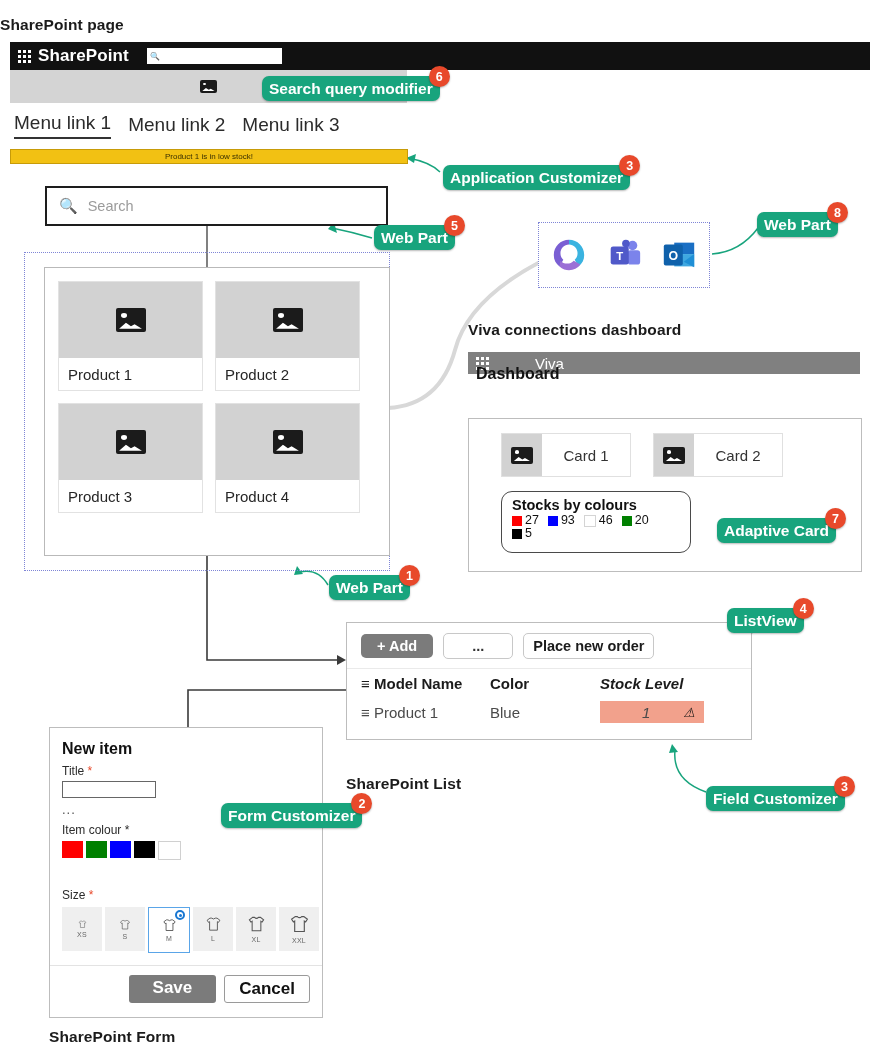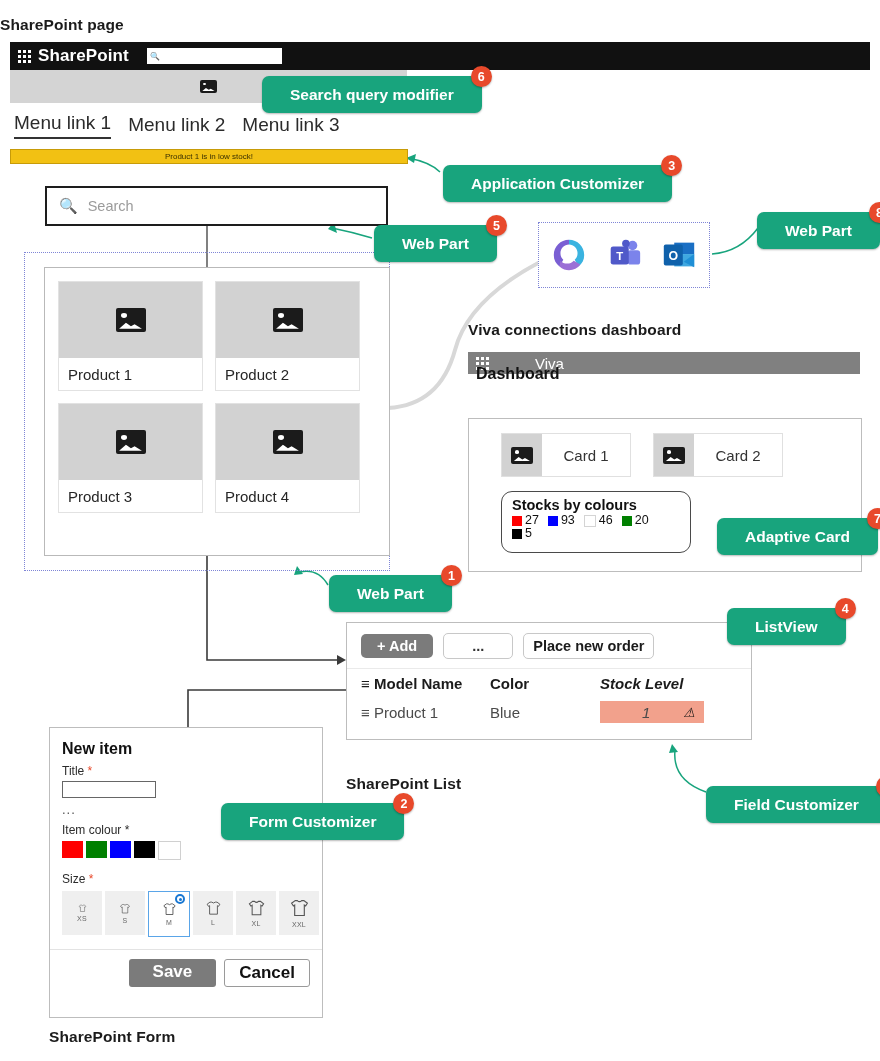--- a/index.html
+++ b/index.html
@@ -15,21 +15,21 @@
   
   .caption{
     font-weight:bold;font-size:15.5px;color:#1b1b1b;text-align:left;
     letter-spacing:.1px;white-space:nowrap;
   }
 
   
   .callout{
     background:#18a47d;color:#fff;font-weight:bold;
     border-radius:7px;display:flex;align-items:center;justify-content:center;
-    padding:0 28px;height:37px;font-size:15.5px;white-space:nowrap;
+    padding:0 7px;height:25px;font-size:15.5px;white-space:nowrap;
     box-shadow:0 1px 2px rgba(0,0,0,.28);
   }
   .callout-wrap{position:absolute;}
   .badge-num{
     position:absolute;top:-10px;right:-10px;
     width:21px;height:21px;border-radius:50%;
     background:#e8492b;color:#fff;font-size:12.5px;font-weight:bold;
     display:flex;align-items:center;justify-content:center;
     box-shadow:0 1px 2px rgba(0,0,0,.3);
   }
@@ -400,21 +400,21 @@
       <span>Item colour</span>
       <span>*</span>
     </div>
     <div class="swatches">
       <span class="swatch" style="background:#ff0000;"></span>
       <span class="swatch" style="background:#008000;"></span>
       <span class="swatch" style="background:#0000ff;"></span>
       <span class="swatch" style="background:#000000;"></span>
       <span class="swatch" style="background:#ffffff;border:1px solid #d0d0d0;"></span>
     </div>
-    <div class="f-label" style="margin-top:12px;">
+    <div class="f-label" style="margin-top:28px;">
       <span>Size</span>
       <span class="req">*</span>
     </div>
     <div class="sizes">
       <span class="size-opt">
         <svg viewBox="0 0 24 22" width="9" height="9">
             <path d="M7 2 L3 5 L5 8 L6.5 7 L6.5 19 L17.5 19 L17.5 7 L19 8 L21 5 L17 2 L14.5 2 Q12 4.5 9.5 2 z" fill="none" stroke="#555" stroke-width="1.3"></path>
           </svg>
         <span class="size-lbl">XS</span>
       </span>

